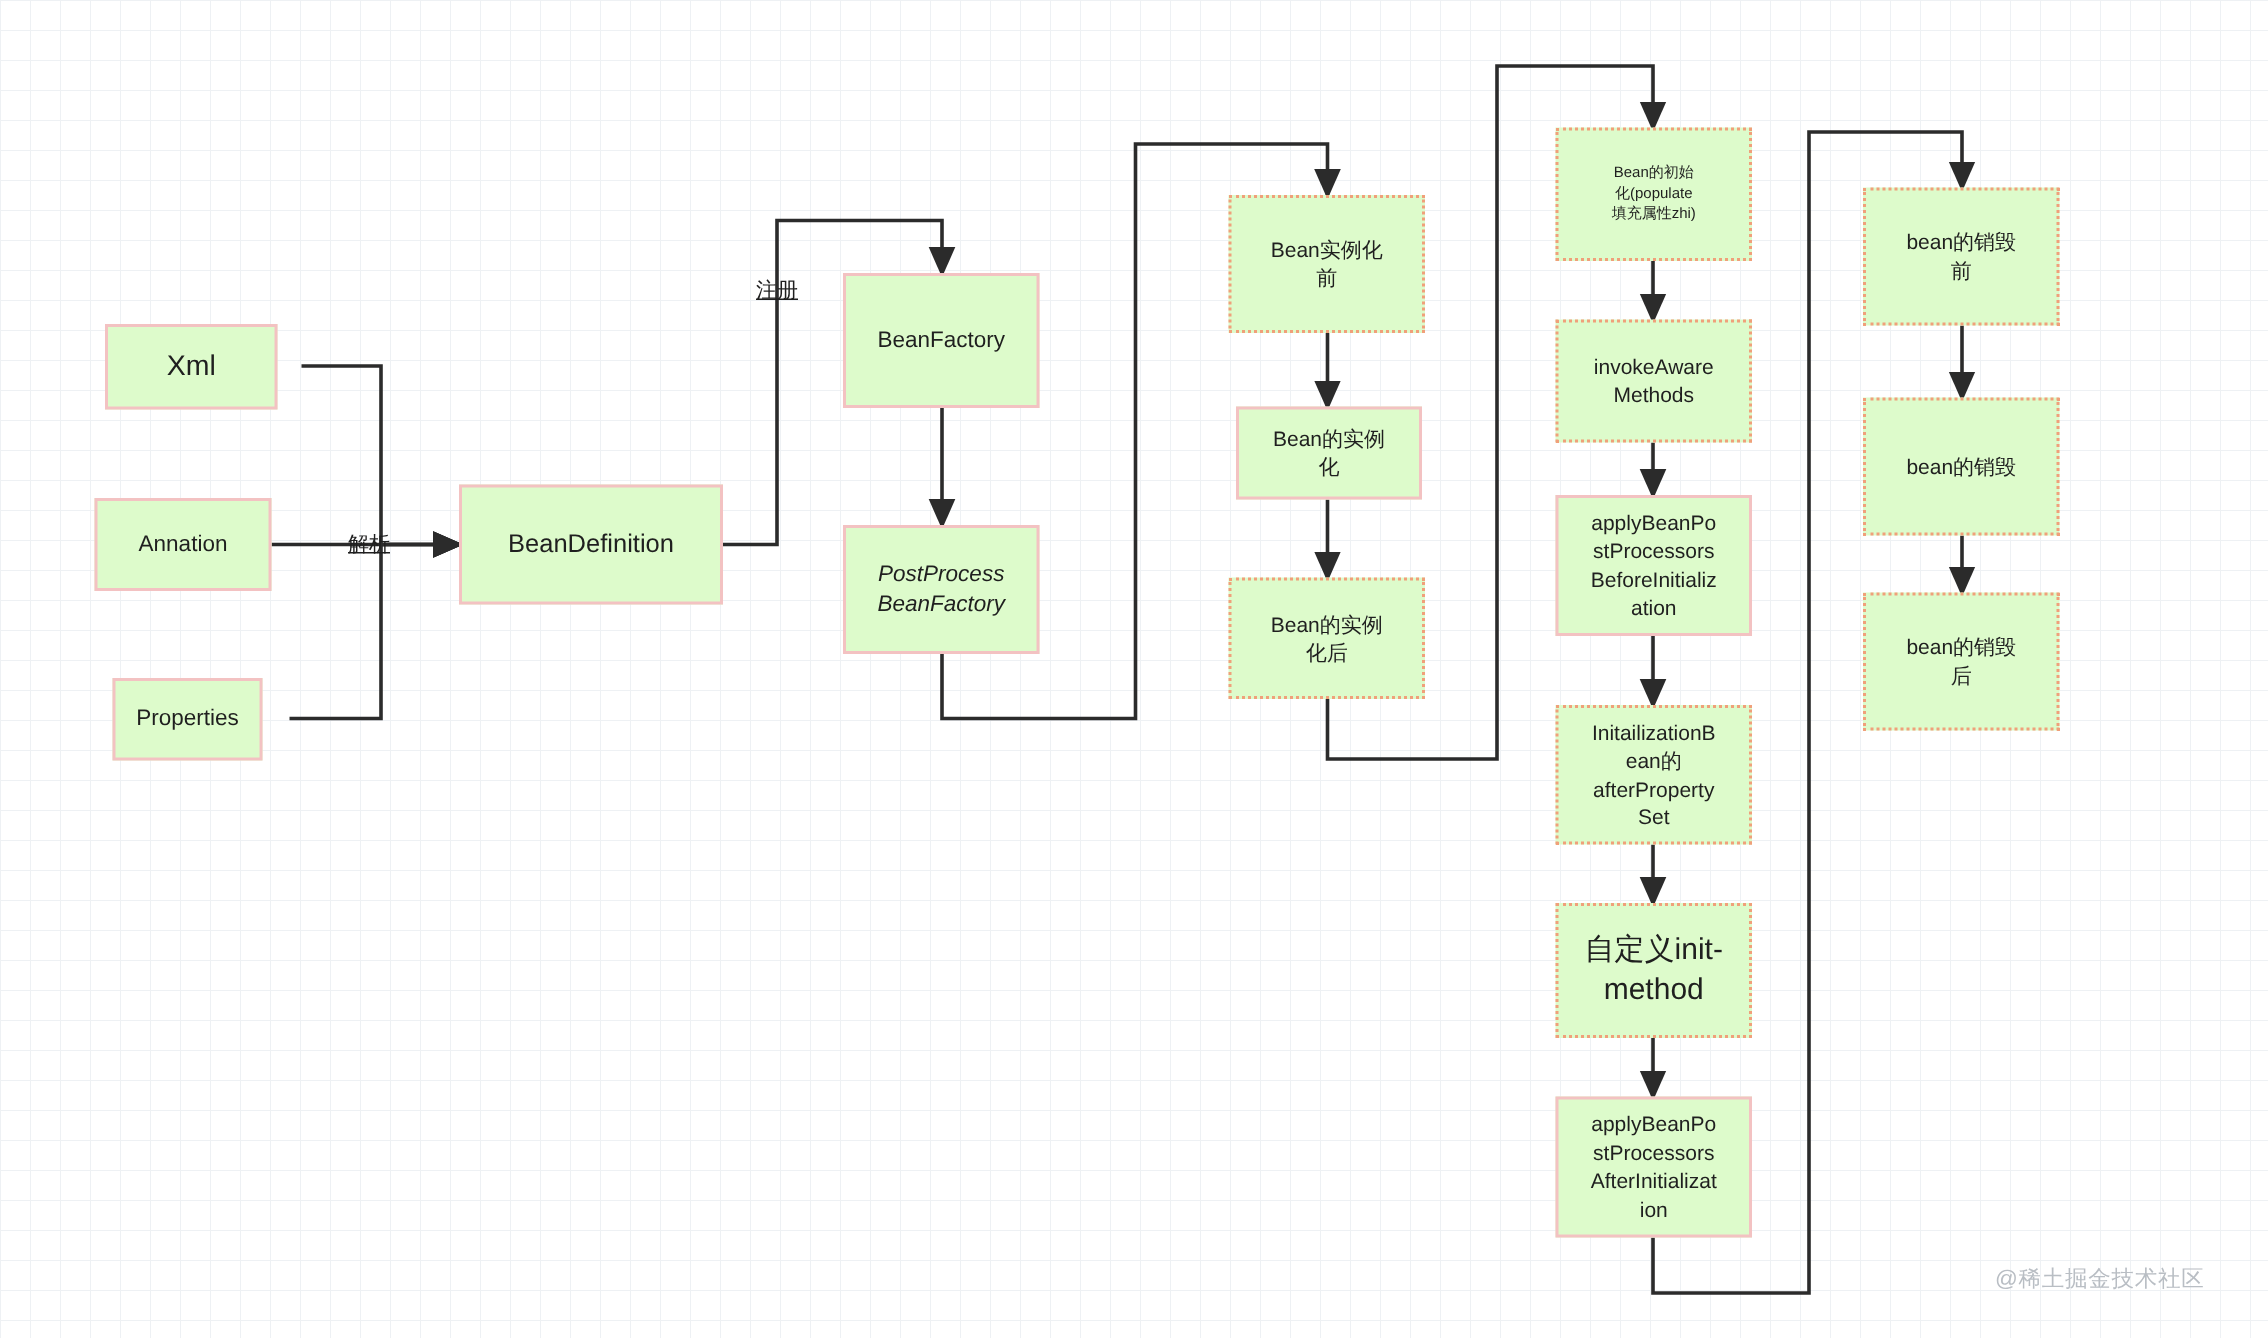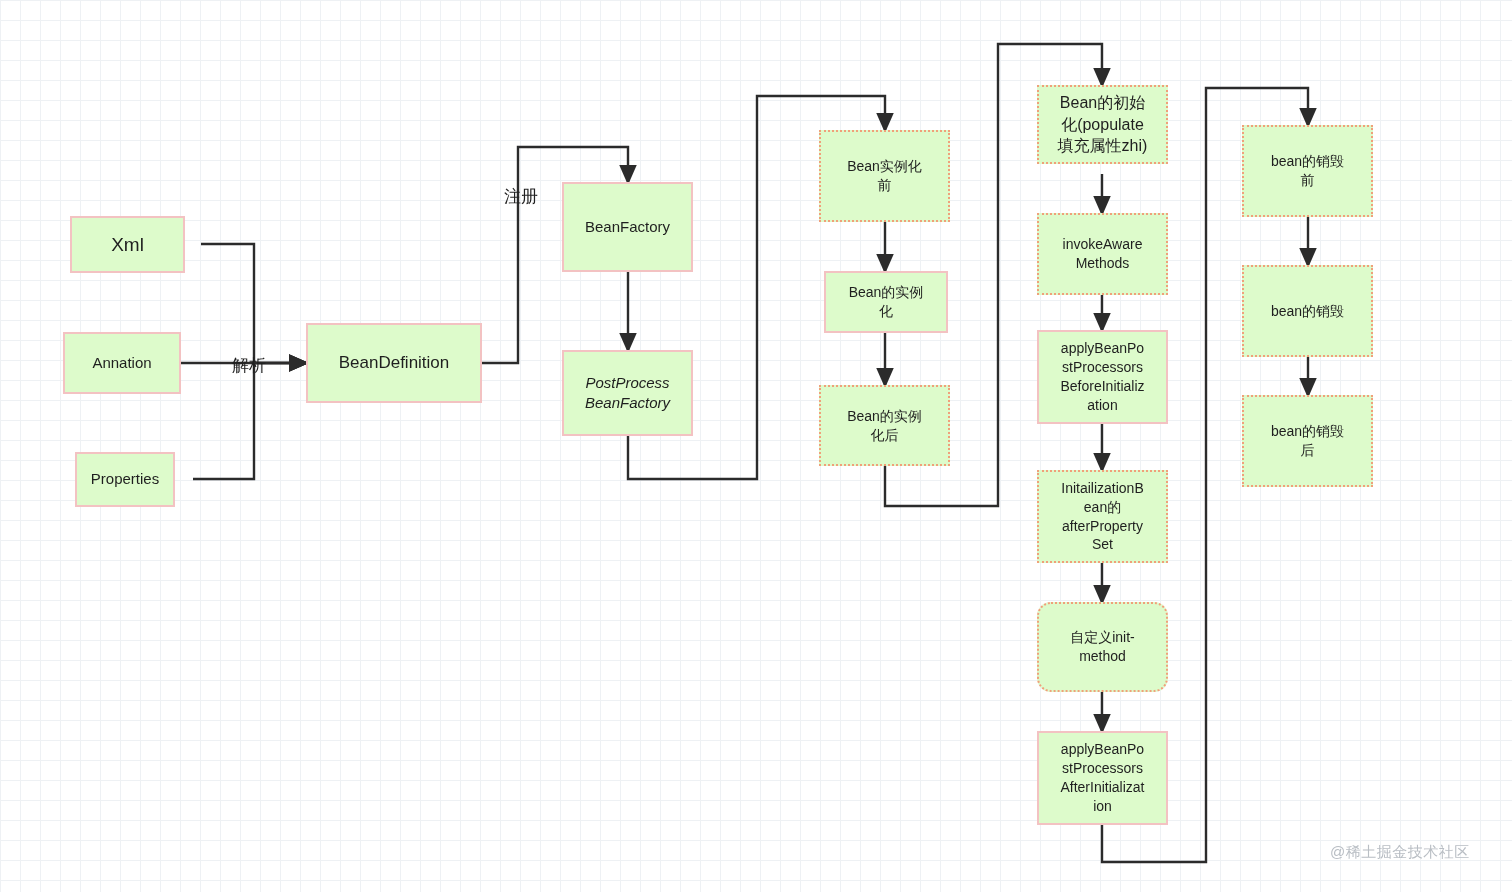--- a/index.html
+++ b/index.html
@@ -47,22 +47,23 @@
     background: #ddfbcb;
   }
   .node.dashed {
     border: 2px dotted #f0a07a;
     background: #ddfbcb;
   }
   .edge-label {
     position: absolute;
     background: transparent;
     color: #1f1f1f;
-    font-size: 17px;
+    font-size: 14px;
     white-space: nowrap;
+    text-decoration: underline;
   }
   .watermark {
     position: absolute;
     color: #b9bec4;
     font-size: 15px;
     letter-spacing: 0.5px;
     white-space: nowrap;
   }
 </style>
 </head>
@@ -104,34 +105,34 @@
       <div class="node solid" style="left: 306px; top: 323px; width: 176px; height: 80px; font-size: 17px;">BeanDefinition</div>
       <div class="node solid" style="left: 562px; top: 182px; width: 131px; height: 90px; font-size: 15px;">BeanFactory</div>
       <div class="node solid" style="left: 562px; top: 350px; width: 131px; height: 86px; font-size: 15px; font-style: italic;">PostProcess
 BeanFactory</div>
       <div class="node dashed" style="left: 819px; top: 130px; width: 131px; height: 92px; font-size: 14px;">Bean实例化
 前</div>
       <div class="node solid" style="left: 824px; top: 271px; width: 124px; height: 62px; font-size: 14px;">Bean的实例
 化</div>
       <div class="node dashed" style="left: 819px; top: 385px; width: 131px; height: 81px; font-size: 14px;">Bean的实例
 化后</div>
-      <div class="node dashed" style="left: 1037px; top: 85px; width: 131px; height: 79px; font-size: 16px;">Bean的初始
+      <div class="node dashed" style="left: 1037px; top: 85px; width: 131px; height: 89px; font-size: 10px;">Bean的初始
 化(populate
 填充属性zhi)</div>
       <div class="node dashed" style="left: 1037px; top: 213px; width: 131px; height: 82px; font-size: 14px;">invokeAware
 Methods</div>
       <div class="node solid" style="left: 1037px; top: 330px; width: 131px; height: 94px; font-size: 14px;">applyBeanPo
 stProcessors
 BeforeInitializ
 ation</div>
       <div class="node dashed" style="left: 1037px; top: 470px; width: 131px; height: 93px; font-size: 14px;">InitailizationB
 ean的
 afterProperty
 Set</div>
-      <div class="node dashed" style="left: 1037px; top: 602px; width: 131px; height: 90px; font-size: 14px; border-radius: 14px;">自定义init-
+      <div class="node dashed" style="left: 1037px; top: 602px; width: 131px; height: 90px; font-size: 20px;">自定义init-
 method</div>
       <div class="node solid" style="left: 1037px; top: 731px; width: 131px; height: 94px; font-size: 14px;">applyBeanPo
 stProcessors
 AfterInitializat
 ion</div>
       <div class="node dashed" style="left: 1242px; top: 125px; width: 131px; height: 92px; font-size: 14px;">bean的销毁
 前</div>
       <div class="node dashed" style="left: 1242px; top: 265px; width: 131px; height: 92px; font-size: 14px;">bean的销毁</div>
       <div class="node dashed" style="left: 1242px; top: 395px; width: 131px; height: 92px; font-size: 14px;">bean的销毁
 后</div>

